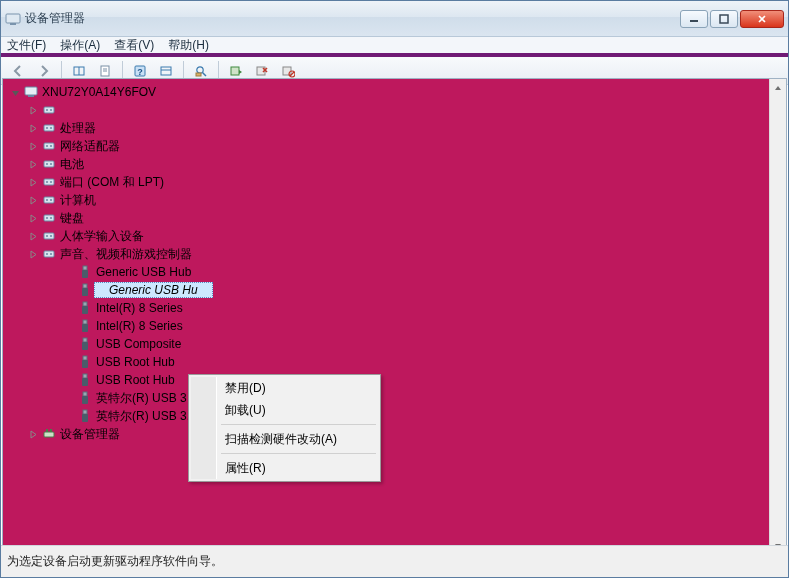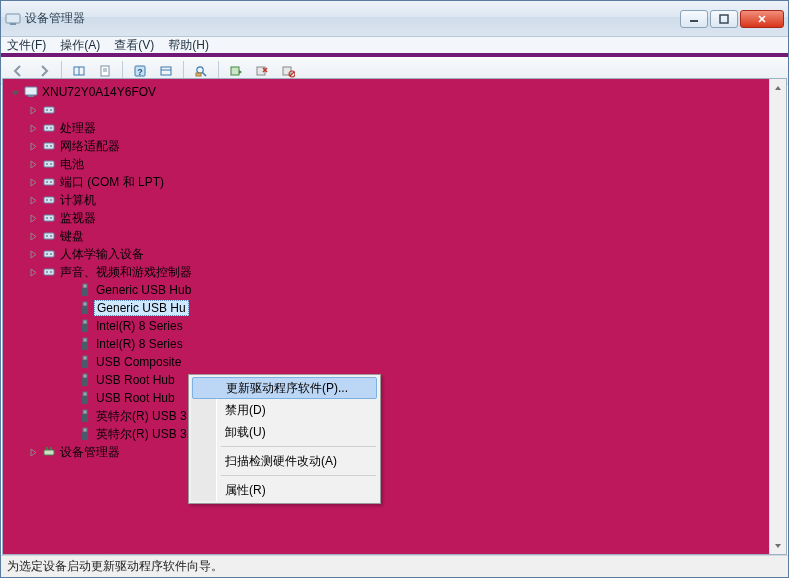--- a/index.html
+++ b/index.html
@@ -101,21 +101,21 @@
 }
 .expander svg { width: 9px; height: 9px; }
 .node-icon {
   width: 16px; height: 16px; margin-right: 3px;
   display: inline-flex; align-items: center; justify-content: center;
 }
 .node-label { color: #000; }
 .selected {
   background: #cde8ff;
   border: 1px dotted #5a8ac0;
-  padding: 0 2px; margin-left: -2px;
+  padding: 0 14px; margin-left: -2px; font-style: italic;
 }
 
 .context-menu {
   position: absolute;
   left: 187px; top: 373px;
   width: 193px;
   background: #f1f1f1;
   border: 1px solid #9b9b9b;
   box-shadow: 2px 2px 3px rgba(0,0,0,0.25);
   padding: 2px;
@@ -143,21 +143,21 @@
 }
 .cm-sep {
   height: 1px; background: #d0d0d0;
   margin: 3px 2px 3px 30px;
   position: relative; z-index: 1;
 }
 .cm-item.bold { font-weight: normal; }
 
 .statusbar {
   position: absolute; left: 0; right: 0; bottom: 0;
-  height: 22px;
+  height: 32px;
   background: #f0f0f0;
   border-top: 1px solid #d0d6dc;
   display: flex; align-items: center;
   padding: 0 6px;
   color: #222;
   text-align: center;
 }
 
 .ico-computer svg, .ico-dev svg, .ico-usb svg, .ico-net svg { width: 14px; height: 14px; }
 </style>
@@ -377,35 +377,20 @@
             <path d="M2 1 L7 4.5 L2 8 Z" fill="none" stroke="#888" stroke-width="1"></path>
           </svg>
         </span>
         <span class="node-icon ico-dev">
           <svg viewBox="0 0 14 14">
             <rect x="2" y="4" width="10" height="6" rx="1" fill="#d8e4ef" stroke="#6a88a4"></rect>
             <circle cx="5" cy="7" r="1" fill="#6a88a4"></circle>
             <circle cx="9" cy="7" r="1" fill="#6a88a4"></circle>
           </svg>
         </span>
-        <span class="node-label">监视器</span>
-      </div>
-      <div class="tree-row" style="padding-left:24px">
-        <span class="expander">
-          <svg viewBox="0 0 9 9">
-            <path d="M2 1 L7 4.5 L2 8 Z" fill="none" stroke="#888" stroke-width="1"></path>
-          </svg>
-        </span>
-        <span class="node-icon ico-dev">
-          <svg viewBox="0 0 14 14">
-            <rect x="2" y="4" width="10" height="6" rx="1" fill="#d8e4ef" stroke="#6a88a4"></rect>
-            <circle cx="5" cy="7" r="1" fill="#6a88a4"></circle>
-            <circle cx="9" cy="7" r="1" fill="#6a88a4"></circle>
-          </svg>
-        </span>
         <span class="node-label">键盘</span>
       </div>
       <div class="tree-row" style="padding-left:24px">
         <span class="expander">
           <svg viewBox="0 0 9 9">
             <path d="M2 1 L7 4.5 L2 8 Z" fill="none" stroke="#888" stroke-width="1"></path>
           </svg>
         </span>
         <span class="node-icon ico-dev">
           <svg viewBox="0 0 14 14">
@@ -546,21 +531,20 @@
     <div class="scroll-arrow" style="position:absolute;bottom:0;left:0;right:0;">
         <svg viewBox="0 0 8 8">
           <path d="M1 2 L4 6 L7 2 Z" fill="#707070"></path>
         </svg>
       </div>
   </div>
 </div>
 
 <div class="context-menu">
   <div class="menu-gutter"></div>
-  <div class="cm-item highlight">更新驱动程序软件(P)...</div>
   <div class="cm-item">禁用(D)</div>
   <div class="cm-item">卸载(U)</div>
   <div class="cm-sep"></div>
   <div class="cm-item">扫描检测硬件改动(A)</div>
   <div class="cm-sep"></div>
   <div class="cm-item bold">属性(R)</div>
 </div>
 
 <div class="statusbar">
   <span>为选定设备启动更新驱动程序软件向导。</span>

